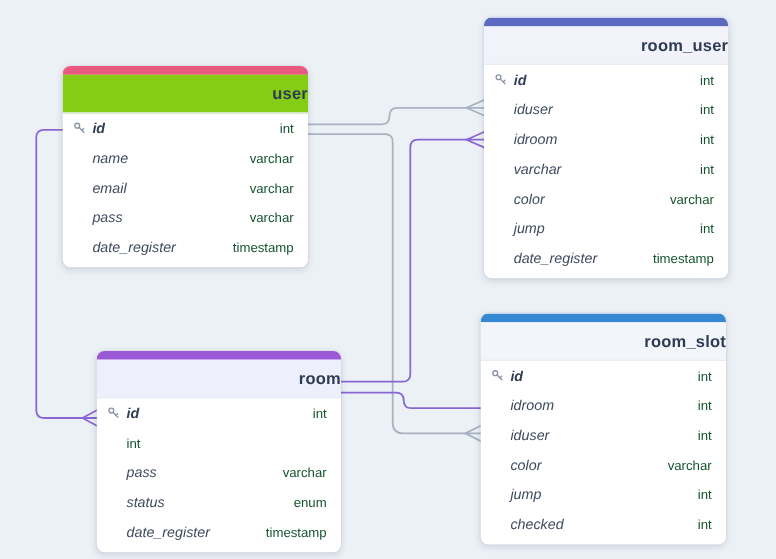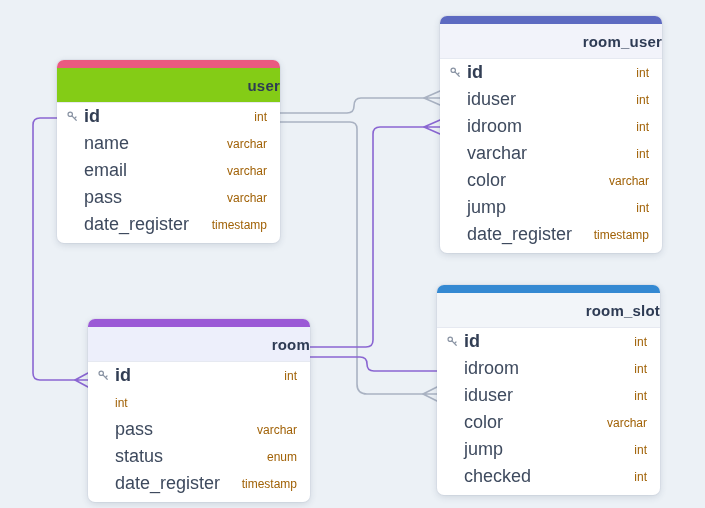--- a/index.html
+++ b/index.html
@@ -14,23 +14,23 @@
     z-index:1;padding-bottom:5px;
   }
   .bar{height:8px;}
   .head{
     height:34px;display:flex;align-items:center;justify-content:flex-end;
     border-bottom:1px solid #e6e9f1;
   }
   .head span{font-size:15px;font-weight:bold;color:#2e3b54;letter-spacing:.2px;}
   .row{height:27px;display:flex;align-items:center;padding:0 13px 0 27px;position:relative;}
   .row .keyicon{position:absolute;left:9px;top:7px;width:13px;height:13px;}
-  .fname{font-size:18px;color:#3e4a5e;flex:1;white-space:nowrap;}
+  .fname{font-size:13px;color:#3e4a5e;flex:1;white-space:nowrap;font-style:italic;}
   .row.pk .fname{font-weight:bold;color:#323e54;}
-  .ftype{font-size:12px;color:#a16207;white-space:nowrap;}
+  .ftype{font-size:12px;color:#14532d;white-space:nowrap;}
 </style>
 </head>
 <body>
 
 <div class="canvas">
   <svg id="edges" xmlns="http://www.w3.org/2000/svg">
       <g>
         <path d="M280 113 H347 Q354 113 354 106 Q354 98 361 98 H424" fill="none" stroke="#a9b2c2" stroke-width="1.6" stroke-linecap="round"></path>
         <path d="M424 98 L440 91 M424 98 L440 98 M424 98 L440 105" fill="none" stroke="#a9b2c2" stroke-width="1.6" stroke-linecap="round"></path>
       </g>

